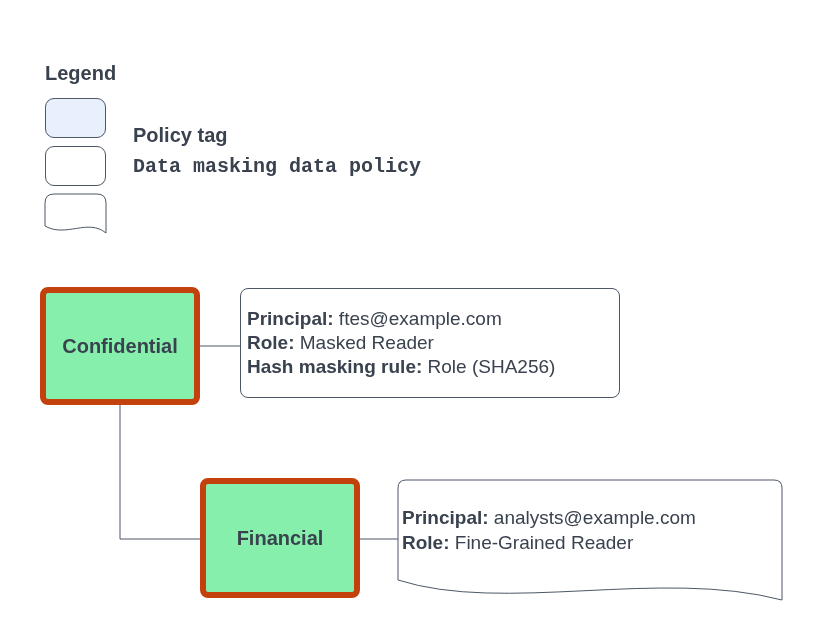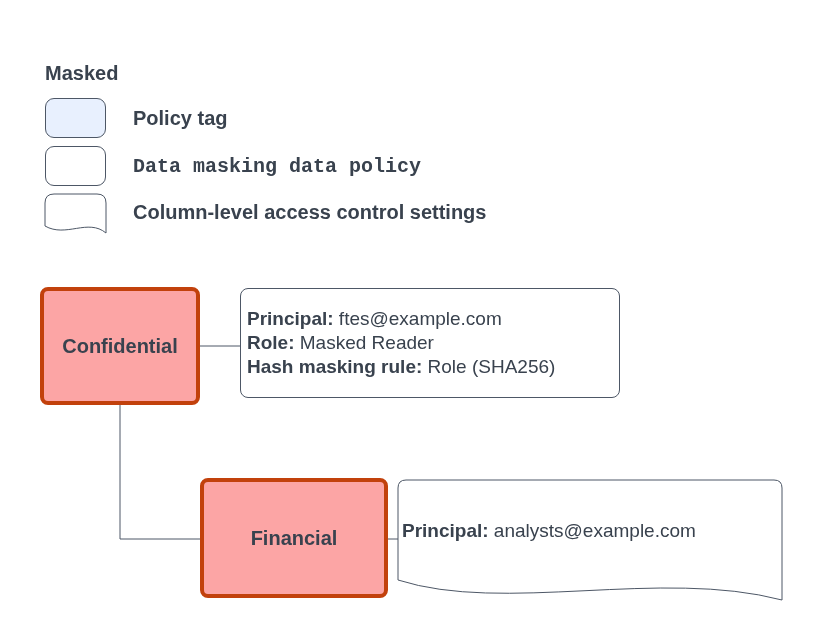--- a/index.html
+++ b/index.html
@@ -22,22 +22,22 @@
   }
   .legend-swatch.blue{background:#e8f0fe;}
   .legend-label{
     position:absolute;left:133px;width:520px;height:40px;
     display:flex;align-items:center;
     font-size:20px;font-weight:bold;
   }
 
   
   .tag-box{
-    position:absolute;background:#fca5a5;
-    border:4px solid #c2410c;border-radius:8px;
+    position:absolute;background:#86efac;
+    border:6px solid #c2410c;border-radius:8px;
     display:flex;align-items:center;justify-content:center;
     font-size:20px;font-weight:bold;box-sizing:border-box;
   }
   .policy-box{
     position:absolute;left:240px;top:288px;width:380px;height:110px;
     background:#ffffff;border:1px solid #4d5766;border-radius:8px;
     box-sizing:border-box;
     display:flex;flex-direction:column;justify-content:center;
     padding-left:6px;font-size:19px;line-height:24px;
   }
@@ -61,53 +61,56 @@
 
     <path d="M 360 539 L 398 539"></path>
 
     <path d="M 45 226 L 45 203 Q 45 194 54 194 L 97 194 Q 106 194 106 203 L 106 233
              C 88 218, 66 238, 45 226" fill="#ffffff"></path>
 
     <path d="M 398 580 L 398 488 Q 398 480 406 480 L 774 480 Q 782 480 782 488 L 782 600
              C 660 568, 504 614, 398 580" fill="#ffffff"></path>
   </svg>
 
-  <div class="legend-title">Masked</div>
+  <div class="legend-title">Legend</div>
 
   <div class="legend-swatch blue" style="top:98px;"></div>
-  <div class="legend-label" style="top:98px;">Policy tag</div>
+  <div class="legend-label" style="top:115px;">Policy tag</div>
 
   <div class="legend-swatch" style="top:146px;"></div>
   <div class="legend-label" style="top:146px;font-family:Liberation Mono, monospace;">Data masking data policy</div>
 
-  <div class="legend-label" style="top:192px;">Column-level access control settings</div>
 
   <div class="tag-box" style="left:40px;top:287px;width:160px;height:118px;">
     <span>Confidential</span>
   </div>
 
   <div class="policy-box">
     <div class="kv">
       <b>Principal:</b>
       <span>ftes@example.com</span>
     </div>
     <div class="kv">
       <b>Role:</b>
       <span>Masked Reader</span>
     </div>
     <div class="kv">
       <b>Hash masking rule:</b>
       <span>Role (SHA256)</span>
     </div>
   </div>
 
-  <div class="tag-box" style="left:200px;top:478px;width:188px;height:120px;">
+  <div class="tag-box" style="left:200px;top:478px;width:160px;height:120px;">
     <span>Financial</span>
   </div>
 
   <div class="doc-text">
     <div class="kv">
       <b>Principal:</b>
       <span>analysts@example.com</span>
     </div>
+    <div class="kv">
+      <b>Role:</b>
+      <span>Fine-Grained Reader</span>
+    </div>
   </div>
 
 </div>
 
 </body></html>

